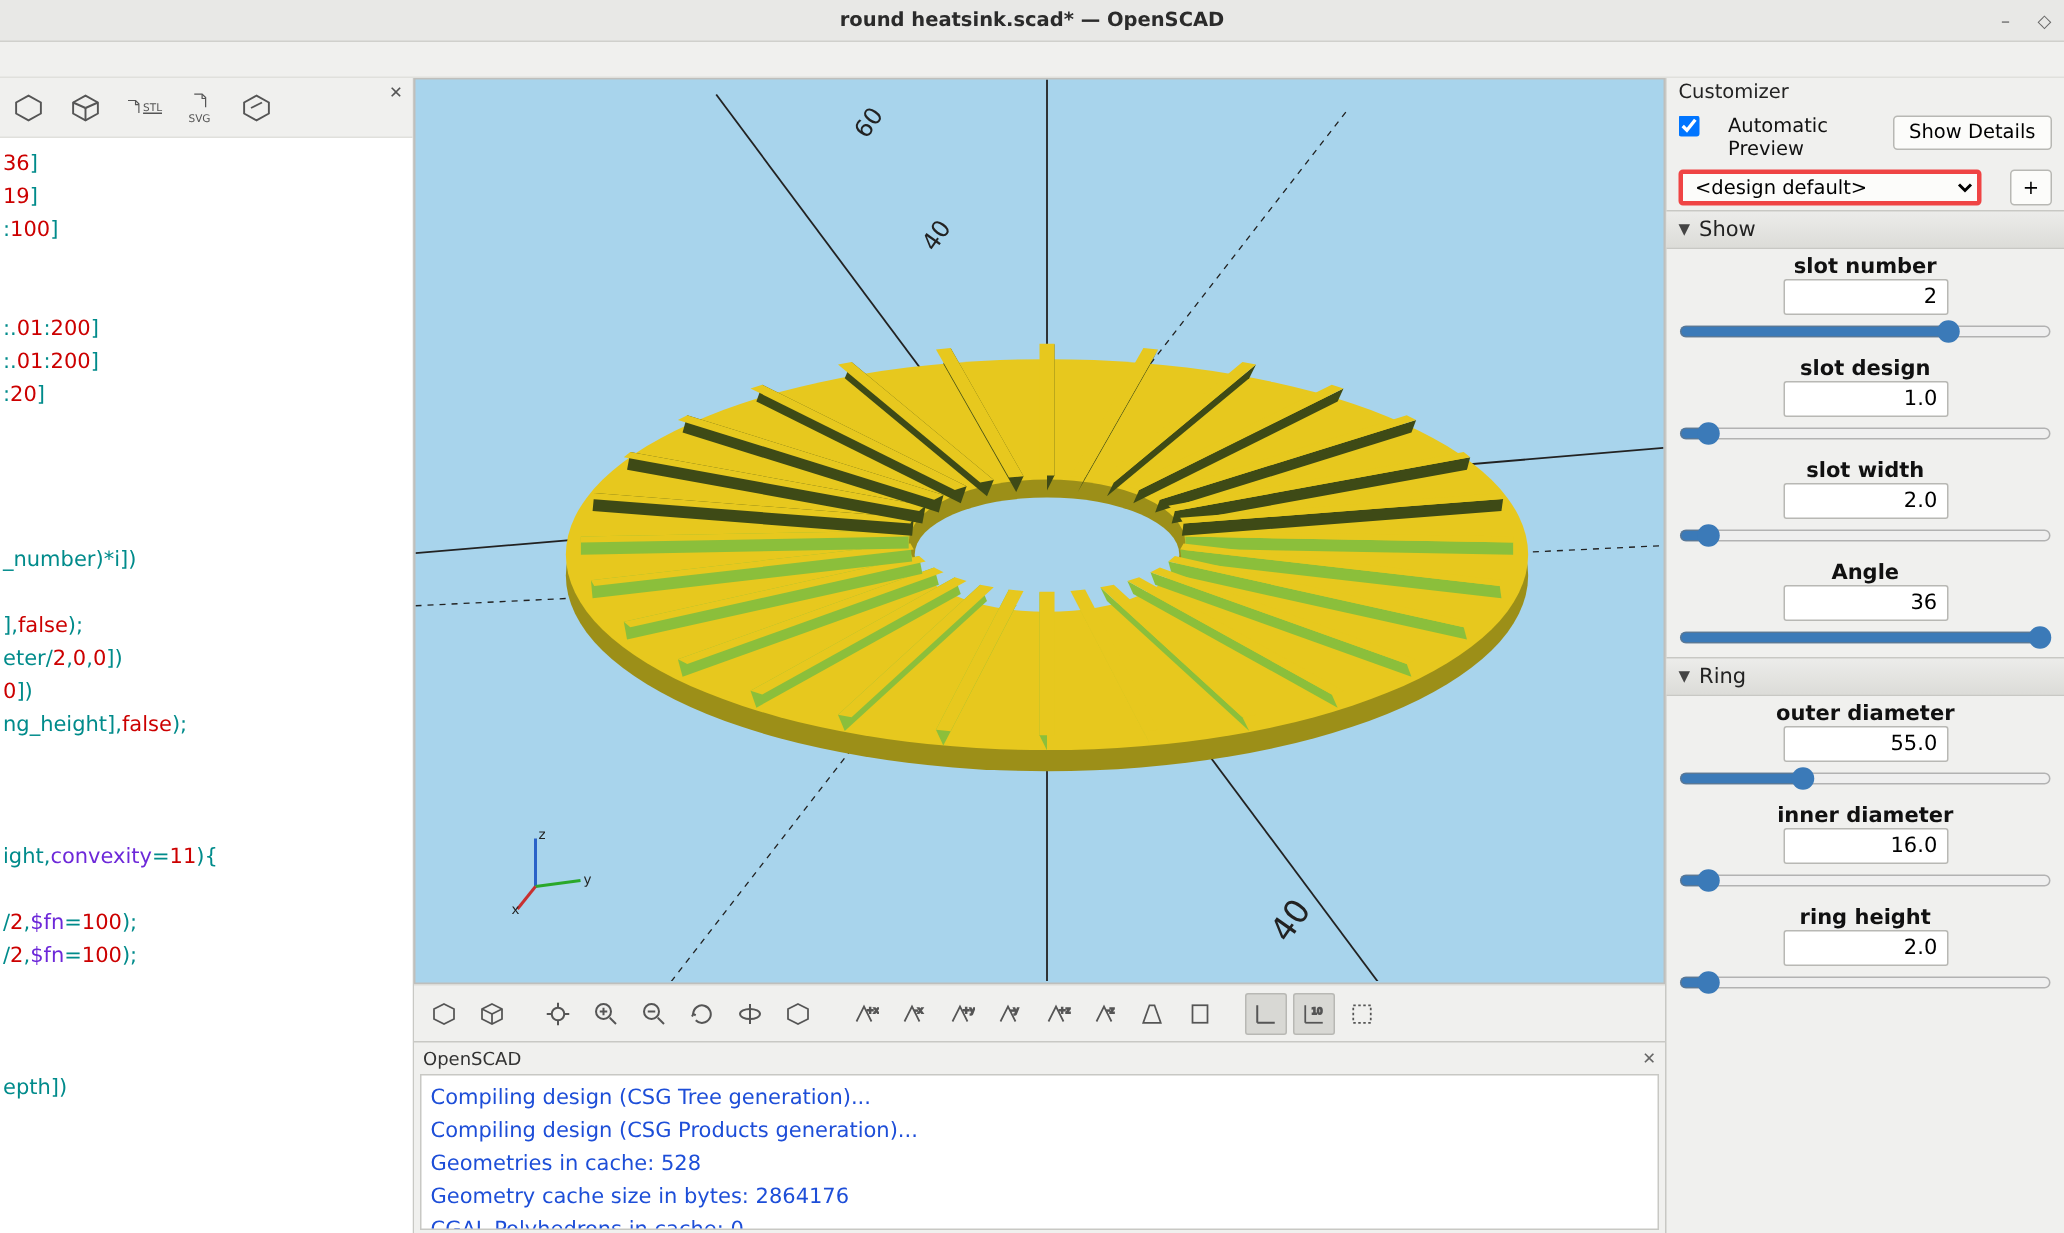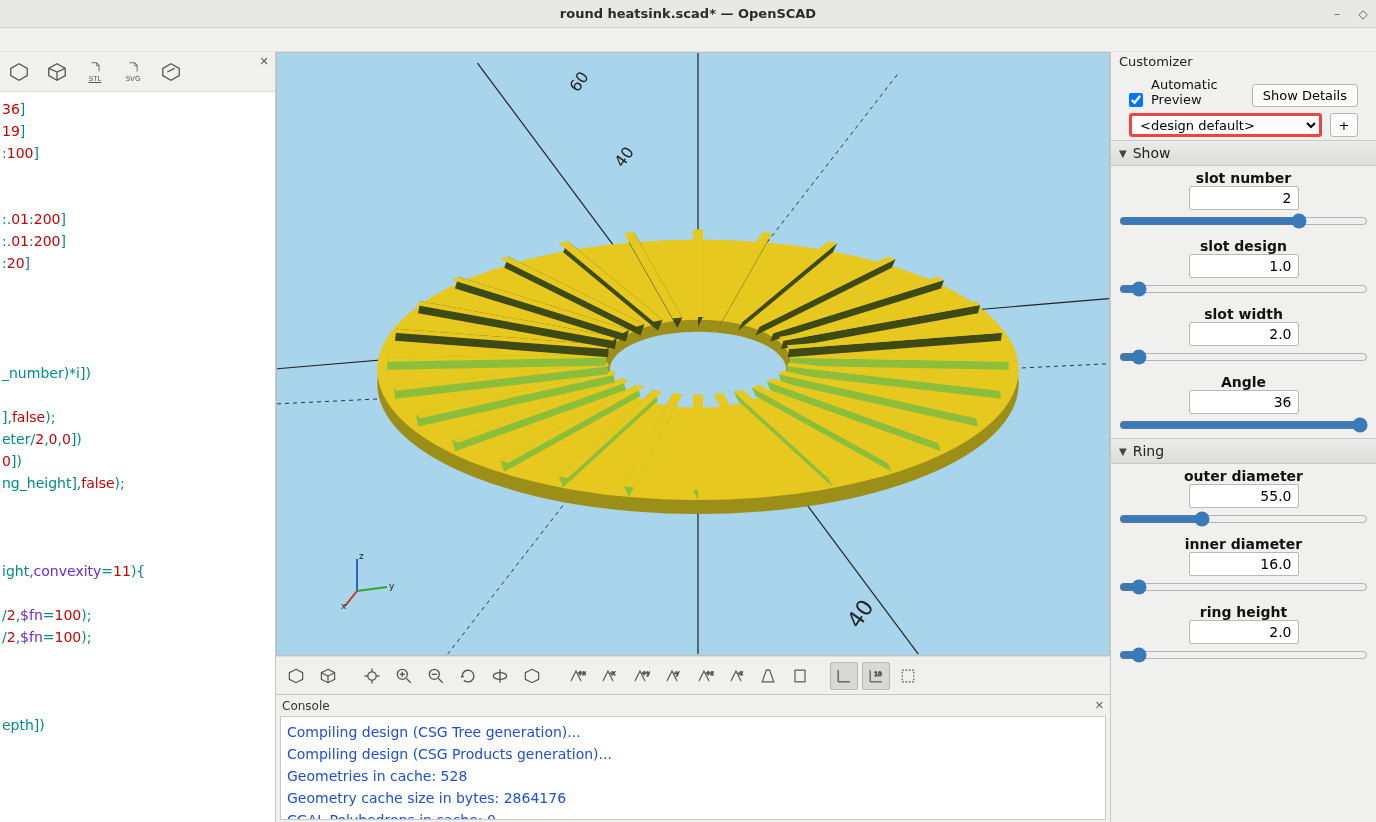--- a/index.html
+++ b/index.html
@@ -46,21 +46,21 @@
 
 
 .center .console-hdr { height: 22px; background: #f0f0ee; border-top: 1px solid #c8c8c4; display: flex; align-items: center; padding: 0 6px; font-size: 12px; color: #333; justify-content: space-between; }
 .center .console-hdr .x { font-size: 11px; color: #666; cursor: pointer; }
 .center .console-body { height: 104px; background: #fff; border: 1px solid #c8c8c4; margin: 0 4px 2px 4px; font-size: 14px; color: #1d4ed8; padding: 4px 6px; overflow: hidden; }
 .center .console-body div { line-height: 22px; }
 
 
 .right { width: 266px; background: #f0f0ee; border-left: 1px solid #c8c8c4; display: flex; flex-direction: column; font-size: 13px; }
 .right .panel-title { height: 22px; padding: 2px 8px; font-size: 13px; color: #222; }
-.right .row { display: flex; align-items: flex-end; padding: 3px 18px; gap: 8px; }
+.right .row { display: flex; align-items: flex-start; padding: 3px 8px; gap: 19px; }
 .right .row label { flex: 1; font-size: 13px; color: #111; }
 .right .row .btn { border: 1px solid #b8b8b4; background: #fcfcfa; border-radius: 3px; padding: 3px 10px; font-size: 13px; cursor: pointer; }
 .right select { flex: 1; height: 24px; border: 3px solid #ef4444; background: #fcfcfa; border-radius: 3px; font-size: 13px; padding: 0 4px; }
 .right .addbtn { width: 28px; height: 24px; border: 1px solid #b8b8b4; background: #fcfcfa; border-radius: 3px; display:flex; align-items:center; justify-content:center; cursor:pointer; }
 
 .right .section-hdr { background: linear-gradient(#ececea,#dcdcd8); border-top: 1px solid #c8c8c4; border-bottom: 1px solid #c8c8c4; padding: 4px 8px; font-size: 14px; color: #222; display:flex; align-items:center; gap:6px; }
 .right .section-hdr .tri { font-size: 10px; color: #444; }
 
 .right .param { padding: 4px 8px 0 8px; }
 .right .param .pline { display: flex; justify-content: space-between; align-items: center; margin-bottom: 4px; flex-direction: column; }
@@ -95,21 +95,21 @@
           </svg>
       </span>
       <span class="tbicon">
         <svg viewBox="0 0 24 24" fill="none" stroke="#555" stroke-width="1.4">
             <polygon points="12,3 21,8 21,16 12,21 3,16 3,8"></polygon>
             <line x1="3" y1="8" x2="12" y2="12"></line>
             <line x1="21" y1="8" x2="12" y2="12"></line>
             <line x1="12" y1="12" x2="12" y2="21"></line>
           </svg>
       </span>
-      <span class="tbicon" style="font-family:monospace;font-size:8px;line-height:8px;flex-direction:column;text-decoration:underline;">
+      <span class="tbicon" style="font-family:monospace;font-size:8px;line-height:8px;flex-direction:row;text-decoration:underline;">
         <svg viewBox="0 0 24 24" fill="none" stroke="#555" stroke-width="1.4" style="width:16px;height:14px;">
             <path d="M6 3h9l4 4v11"></path>
             <path d="M15 3v5h4"></path>
           </svg>
         <span style="font-size:7px;">STL</span>
       </span>
       <span class="tbicon" style="font-family:monospace;font-size:8px;line-height:8px;flex-direction:column;">
         <svg viewBox="0 0 24 24" fill="none" stroke="#555" stroke-width="1.4" style="width:16px;height:14px;">
             <path d="M6 3h9l4 4v11"></path>
             <path d="M15 3v5h4"></path>
@@ -337,21 +337,21 @@
           </svg>
         </span>
       <span class="vbtn">
           <svg viewBox="0 0 24 24" fill="none" stroke="#555" stroke-width="1.4" stroke-dasharray="2 2">
             <rect x="5" y="5" width="14" height="14"></rect>
           </svg>
         </span>
     </div>
 
     <div class="console-hdr">
-      <span>Console</span>
+      <span>OpenSCAD</span>
       <span class="x">✕</span>
     </div>
     <div class="console-body" id="console-lines">
         <div>Compiling design (CSG Tree generation)...</div>
         <div>Compiling design (CSG Products generation)...</div>
         <div>Geometries in cache: 528</div>
         <div>Geometry cache size in bytes: 2864176</div>
         <div>CGAL Polyhedrons in cache: 0</div>
       </div>
   </div>

